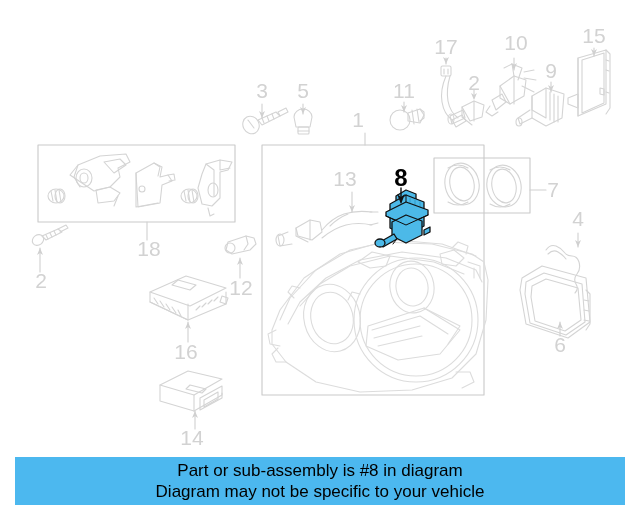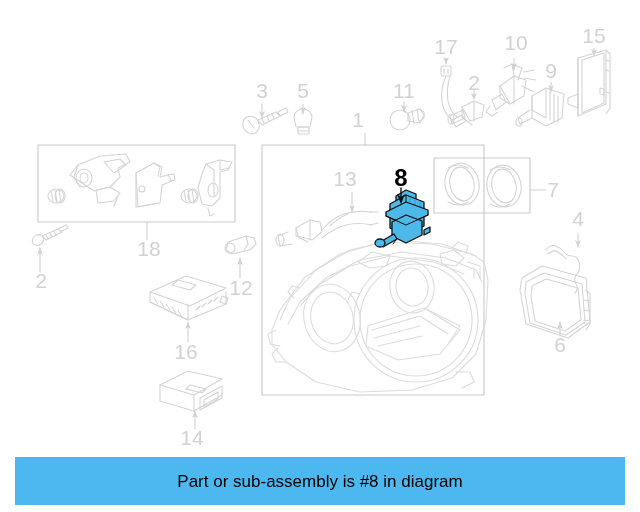--- a/index.html
+++ b/index.html
@@ -328,15 +328,16 @@
       <text class="part-num" text-anchor="middle" x="192" y="445">14</text>
       <text class="part-num" text-anchor="middle" x="594" y="43">15</text>
       <text class="part-num" text-anchor="middle" x="186" y="359">16</text>
       <text class="part-num" text-anchor="middle" x="446" y="54">17</text>
       <text class="part-num" text-anchor="middle" x="149" y="256">18</text>
     </g>
   </svg>
 
   <div class="notice-banner">
     <div class="notice-line">Part or sub-assembly is #8 in diagram</div>
+    <div class="notice-line">Diagram may not be specific to your vehicle</div>
   </div>
 
 </div>
 
 </body></html>

